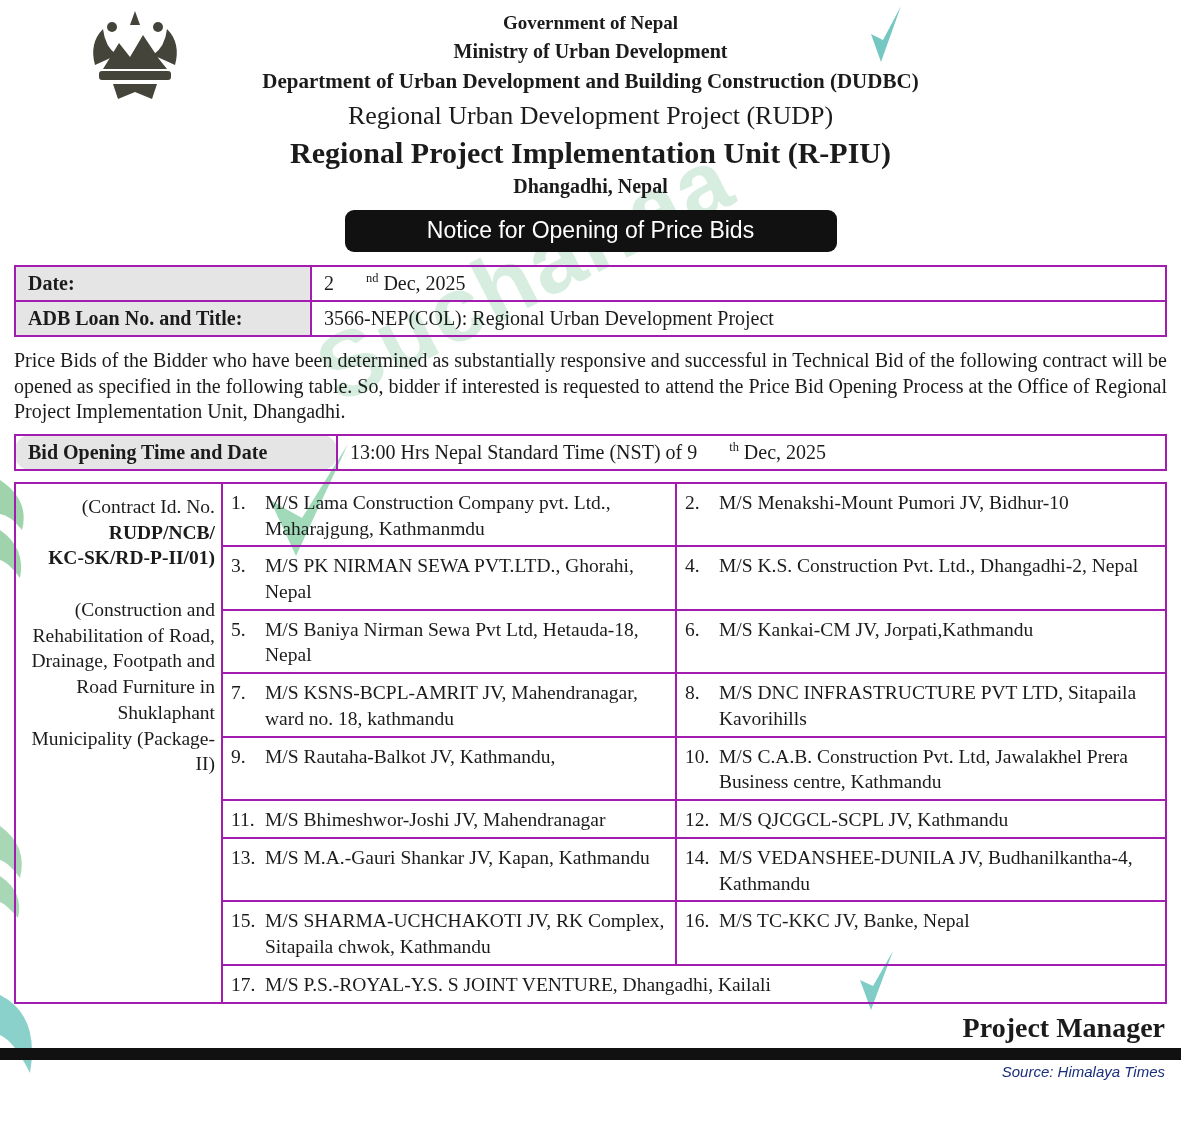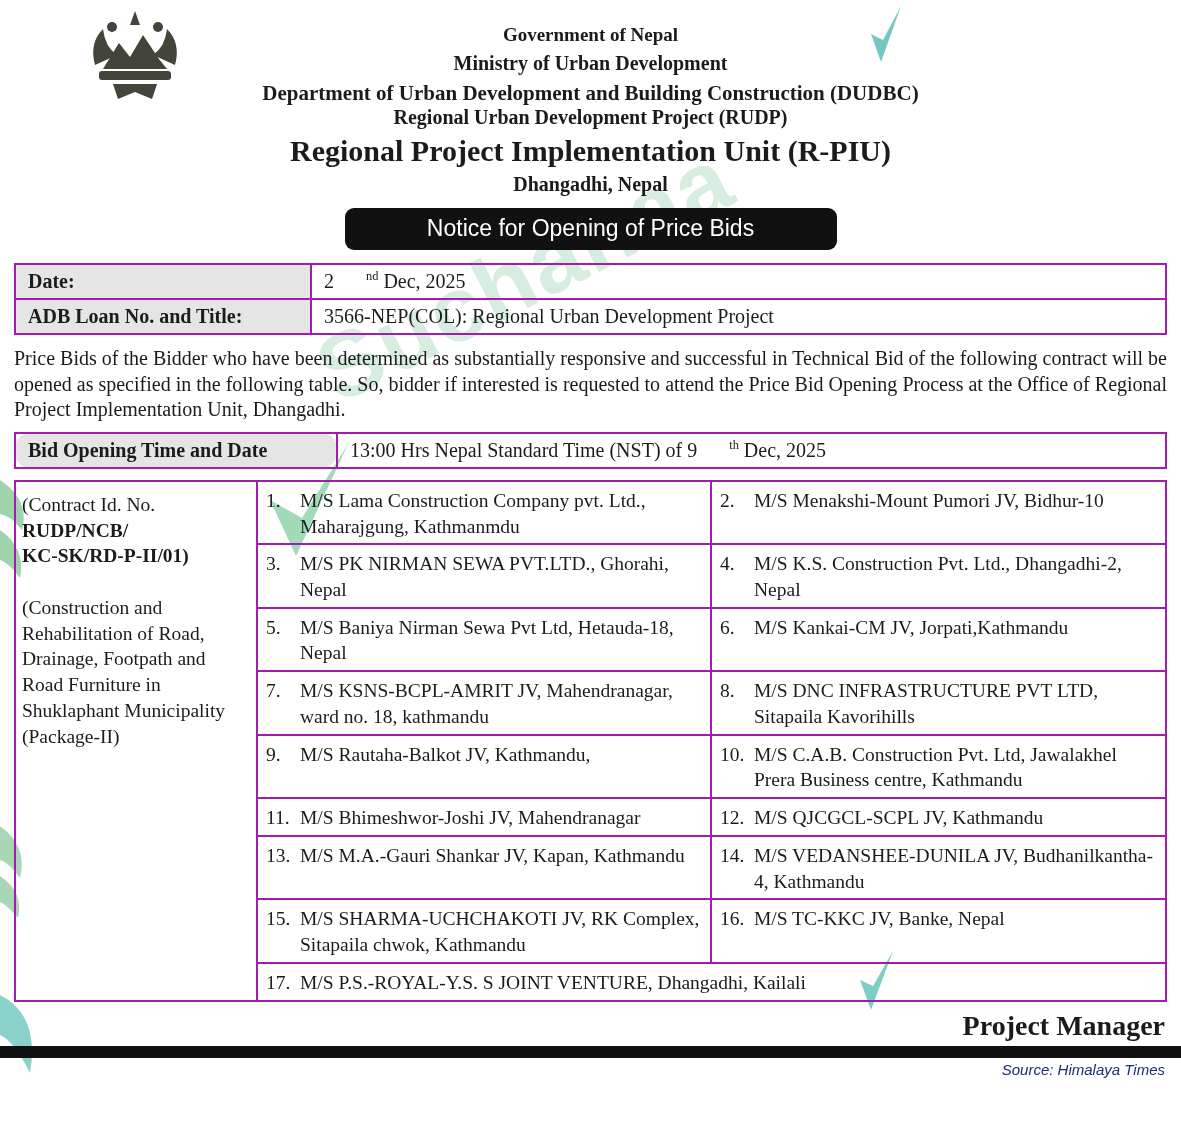--- a/index.html
+++ b/index.html
@@ -15,29 +15,29 @@
   .wm-text {
     position:absolute; left:300px; top:330px;
     transform:rotate(-27deg); transform-origin:left top;
     font-family:"Liberation Sans", sans-serif; font-weight:bold;
     font-size:92px; letter-spacing:2px;
     color:#7cc79a; opacity:0.30; white-space:nowrap;
   }
   .wm-shape { position:absolute; }
 
   
-  .content { position:relative; z-index:2; padding:24px 14px 0 14px; }
+  .content { position:relative; z-index:2; padding:12px 14px 0 14px; }
 
   .logo { position:absolute; left:85px; top:8px; width:100px; height:102px; }
 
   .hdr { text-align:center; }
   .h1 { font-size:19px; font-weight:bold; }
   .h2 { font-size:20px; font-weight:bold; margin-top:6px; }
   .h3 { font-size:21px; font-weight:bold; margin-top:6px; }
-  .h4 { font-size:20px; font-weight:bold; }
+  .h4 { font-size:26px; font-weight:normal; margin-top:7px; }
   .h5 { font-size:30px; font-weight:bold; margin-top:5px; }
   .h6 { font-size:20px; font-weight:bold; margin-top:5px; }
 
   .banner {
     width:492px; margin:12px auto 0 auto;
     background:#111111; color:#ffffff;
     font-family:"Liberation Sans", sans-serif; font-weight:normal; font-size:23px;
     text-align:center; padding:7px 0 8px 0; border-radius:9px;
   }
 
@@ -50,21 +50,21 @@
   .t1 .label-cell { width:296px; }
   .t2 { margin-top:9px; }
   .t2 .label-cell { width:322px;border-radius:15px; }
   .sup { vertical-align:super; font-size:0.62em; line-height:0;margin-left:32px; }
 
   .para { font-size:20px; line-height:1.28; text-align:justify; margin-top:11px; }
 
   .main-table { margin-top:11px; }
   .main-table td { font-size:19.5px; vertical-align:top; }
   .contract-cell {
-    width:242px; text-align:left; vertical-align:middle; padding:10px 6px;
+    width:207px; text-align:right; vertical-align:middle; padding:10px 6px;
     line-height:1.32;
   }
   .cc-desc { margin-top:26px; }
   .col-a { width:454px; }
   .bidder-cell { padding:6px 8px 4px 8px; line-height:1.32; }
   .bidder { display:flex; }
   .bidder .num { flex:0 0 34px; width:34px; }
   .bidder .btext { flex:1; }
 
   .pm-line { text-align:right; font-weight:bold; font-size:28px; margin-top:8px; padding-right:2px; }

